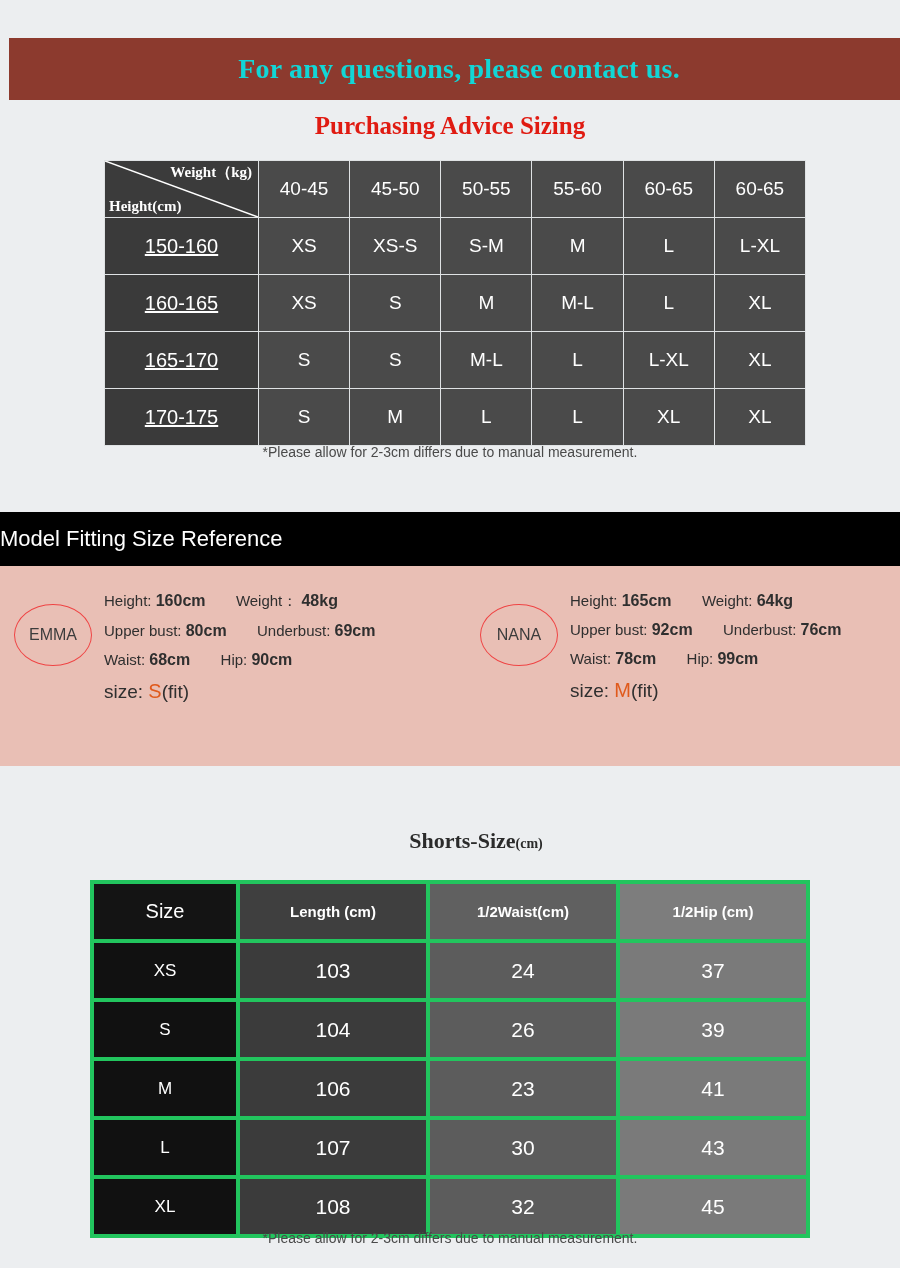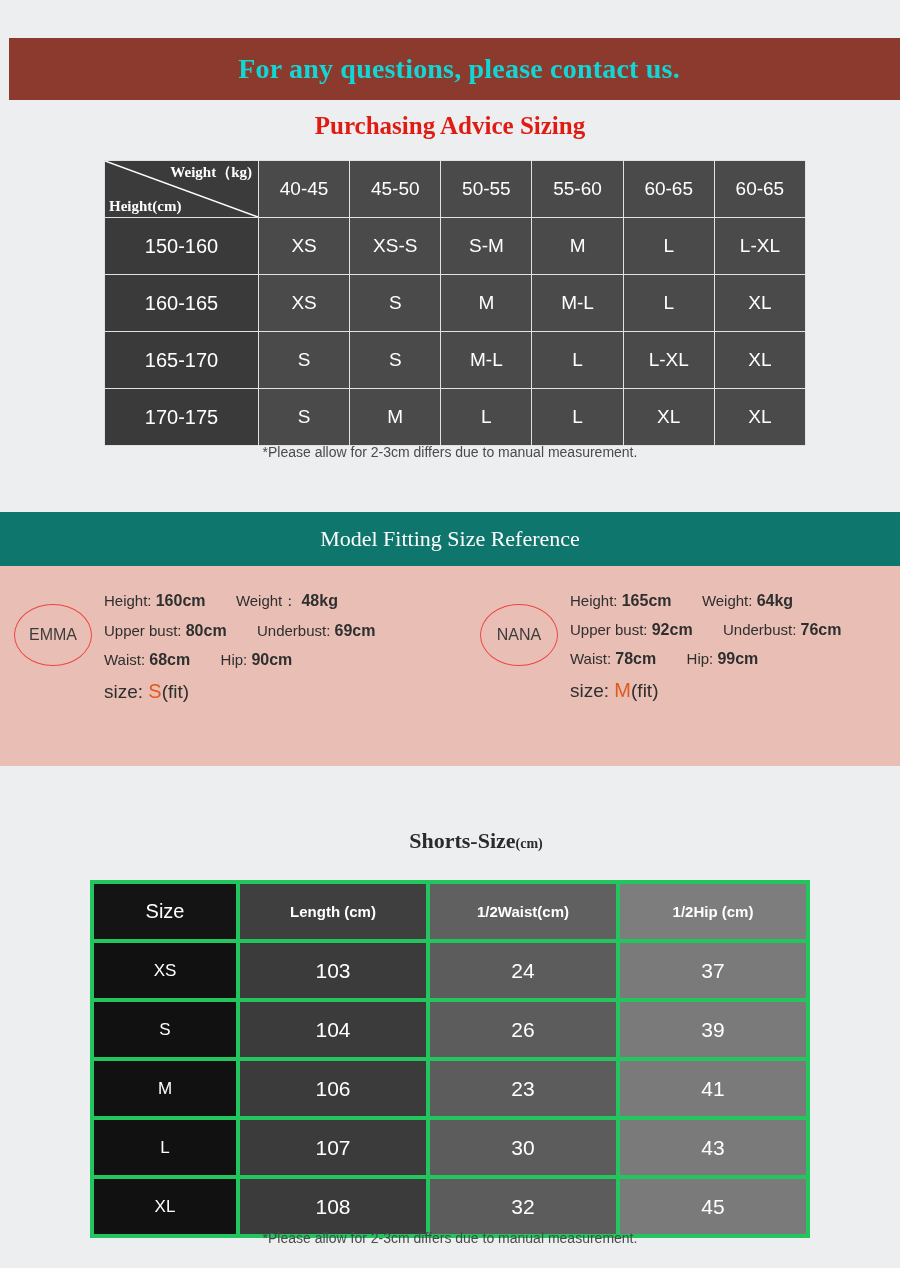--- a/index.html
+++ b/index.html
@@ -65,20 +65,21 @@
   .size-grid td.corner {
     width: 153px;
     height: 54px;
     padding: 0;
     position: relative;
     background: #3b3b3b;
   }
   .size-grid td.rowhdr {
     font-size: 20px;
     background: #3a3a3a;
+    text-decoration: underline;
   }
   
   .corner-inner {
     position: relative;
     width: 100%;
     height: 100%;
   }
   .corner-inner .diag {
     position: absolute;
     left: 0; top: 0;
@@ -116,25 +117,23 @@
     font-size: 14px;
     color: #4a4a4a;
   }
   .note-1 { left: 0; top: 444px; }
 
   
   .model-banner {
     position: absolute;
     left: 0; top: 512px;
     width: 900px; height: 54px;
-    background: #0f766e;
+    background: #000000;
     display: flex;
     align-items: center;
-    justify-content: center;
-    font-family: Liberation Serif, serif;
   }
   .model-banner .txt {
     font-size: 22px;
     color: #ffffff;
   }
   .model-body {
     position: absolute;
     left: 0; top: 566px;
     width: 900px; height: 200px;
     background: #e9bfb5;

